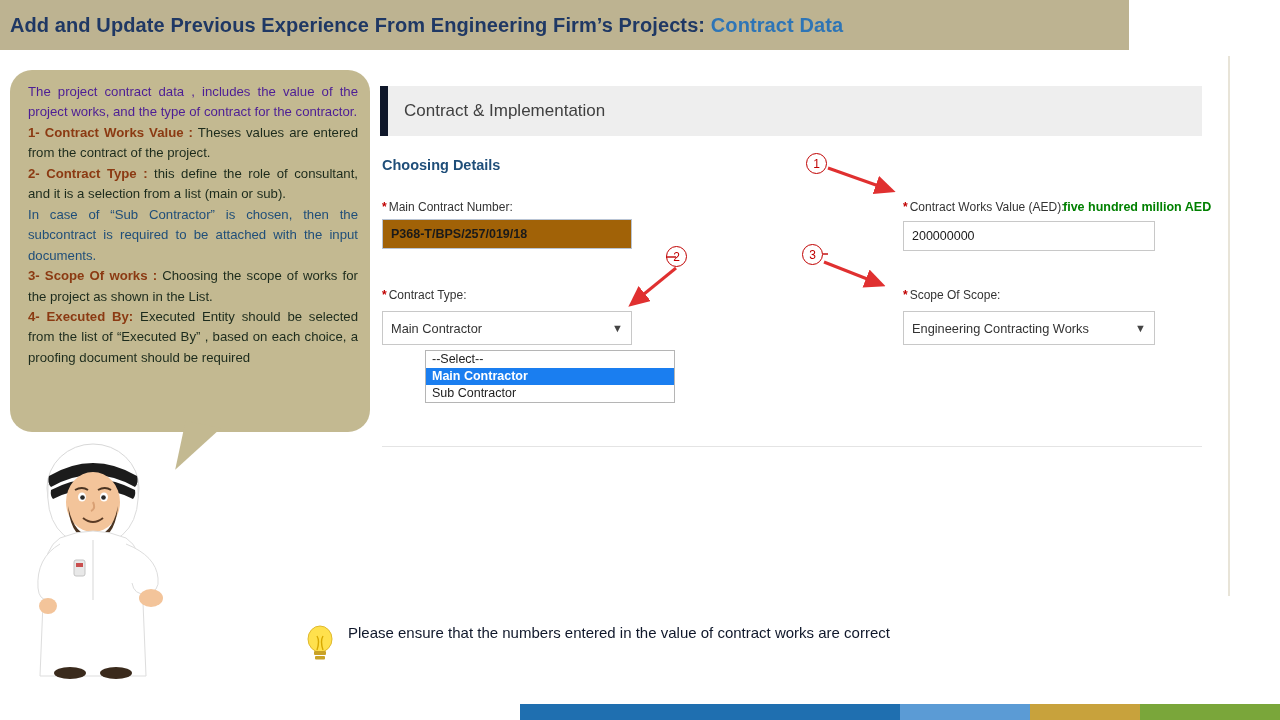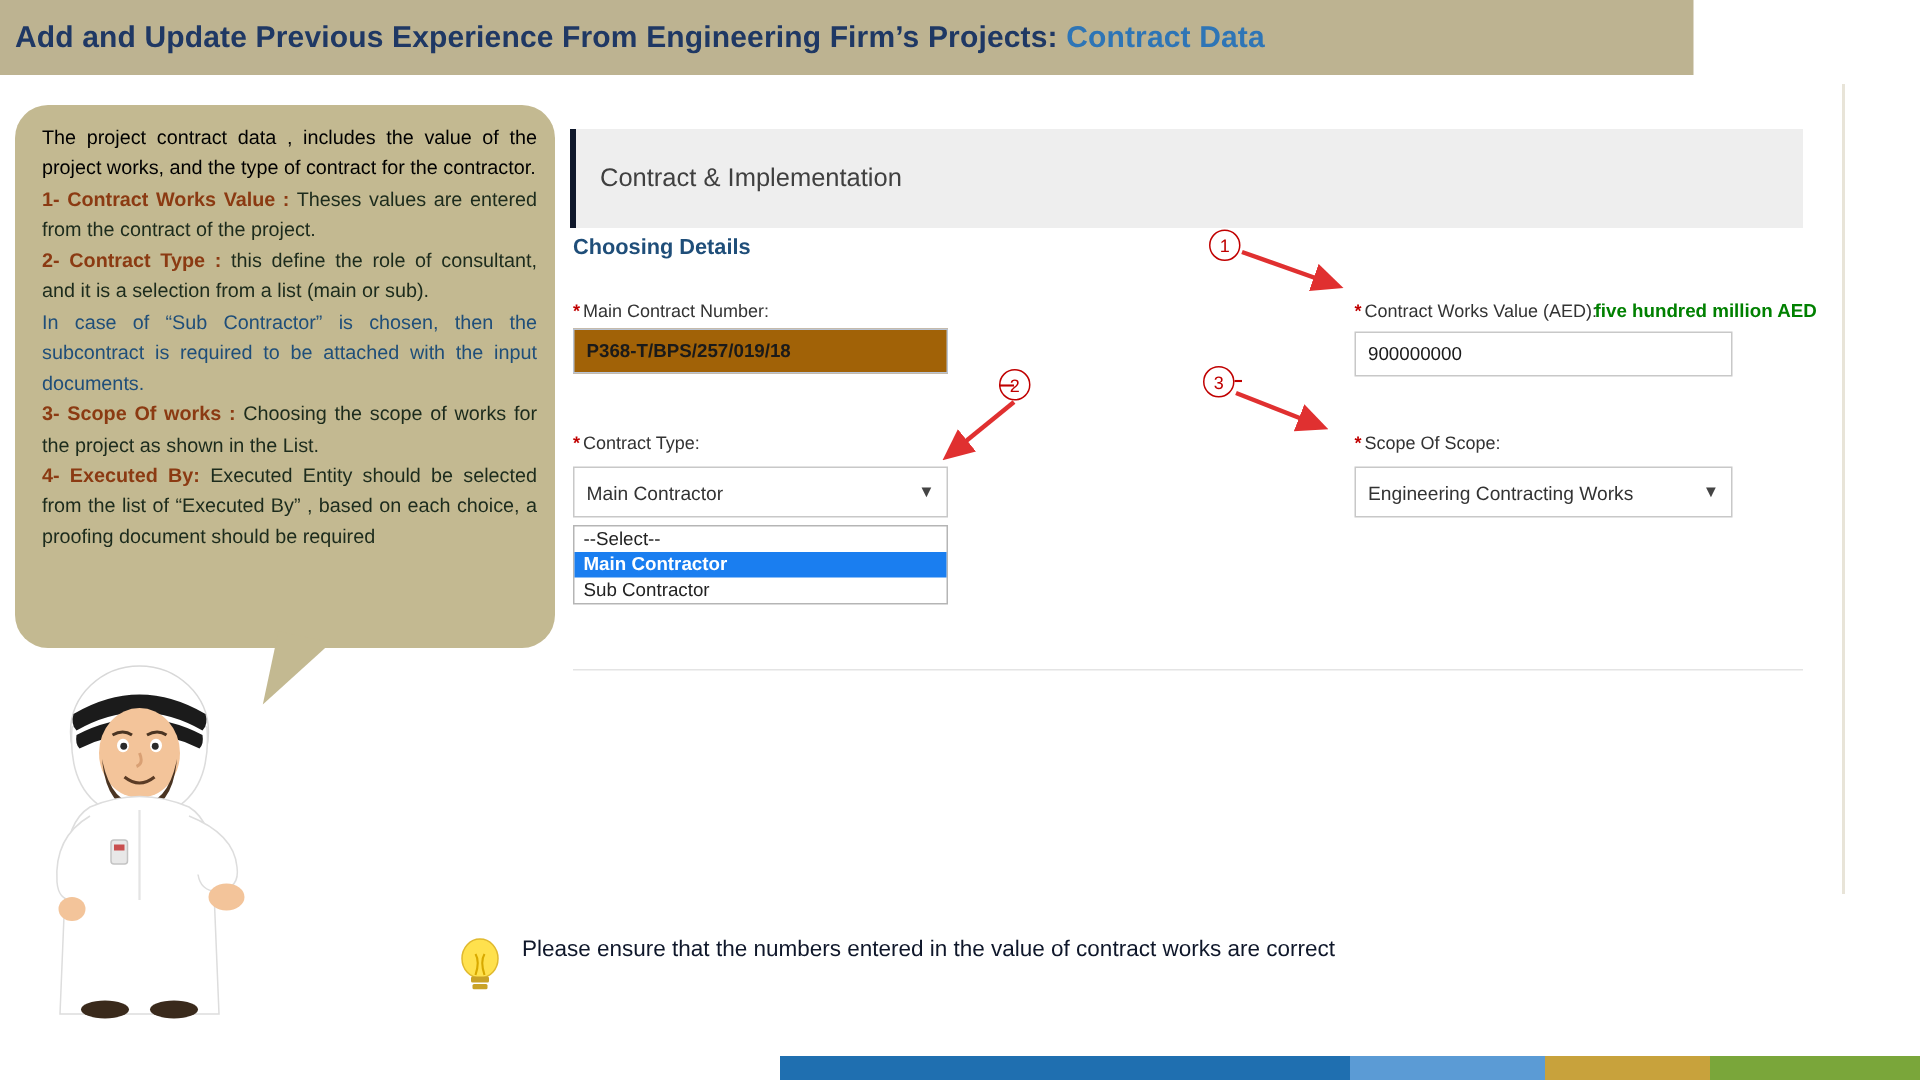--- a/index.html
+++ b/index.html
@@ -55,36 +55,36 @@
   }
   .callout-inner {
     position: absolute;
     left: 18px; top: 12px;
     width: 330px;
     font-size: 13.2px;
     line-height: 1.55;
     text-align: justify;
   }
   .callout-inner p { margin: 0 0 0 0; }
-  .c-green { color: #000000; }
+  .c-green { color: #4c1d95; }
   .c-brown { color: #8b3a12; }
   .c-dark  { color: #1c2b1c; }
   .c-bluelabel { color: #1f4e79; }
   .bold { font-weight: bold; }
 
   
   .person { position: absolute; left: 18px; top: 440px; width: 180px; height: 240px; }
 
   
   .panel {
     position: absolute;
     left: 380px; top: 86px;
-    width: 822px; height: 66px;
+    width: 822px; height: 50px;
     background: #eeeeee;
-    border-left: 4px solid #0f172a;
+    border-left: 8px solid #0f172a;
     display: flex; align-items: center;
   }
   .panel-title {
     font-size: 17px;
     color: #404040;
     padding-left: 16px;
   }
 
   .section-title {
     position: absolute;
@@ -129,20 +129,21 @@
     position: absolute; right: 8px; top: 50%; transform: translateY(-50%);
     font-size: 11px; color: #444;
   }
 
   .dropdown-list {
     position: absolute;
     background: #ffffff;
     border: 1px solid #b5b5b5;
     font-size: 12.5px;
     color: #222;
+    margin-left: 43px;
   }
   .dropdown-list .opt {
     height: 17px; line-height: 17px;
     padding: 0 6px;
     white-space: nowrap;
   }
   .dropdown-list .opt.selected {
     background: #1a7ef0;
     color: #ffffff;
     font-weight: bold;
@@ -292,21 +293,21 @@
     <div class="opt">--Select--</div>
     <div class="opt selected">Main Contractor</div>
     <div class="opt">Sub Contractor</div>
   </div>
 
   <div class="field-label" style="left:903px; top:200px;">
     <span class="req">*</span><span>Contract Works Value (AED):</span>
   </div>
   <div class="hint-green" style="left:1063px; top:200px;">five hundred million AED</div>
   <div class="txtbox plain" style="left:903px; top:221px; width:252px;">
-    <span>900000000</span>
+    <span>200000000</span>
   </div>
 
   <div class="field-label" style="left:903px; top:288px;">
     <span class="req">*</span><span>Scope Of Scope:</span>
   </div>
   <div class="selectbox" style="left:903px; top:311px; width:252px;">
     <span>Engineering Contracting Works</span>
     <span class="caret">▼</span>
   </div>
 

